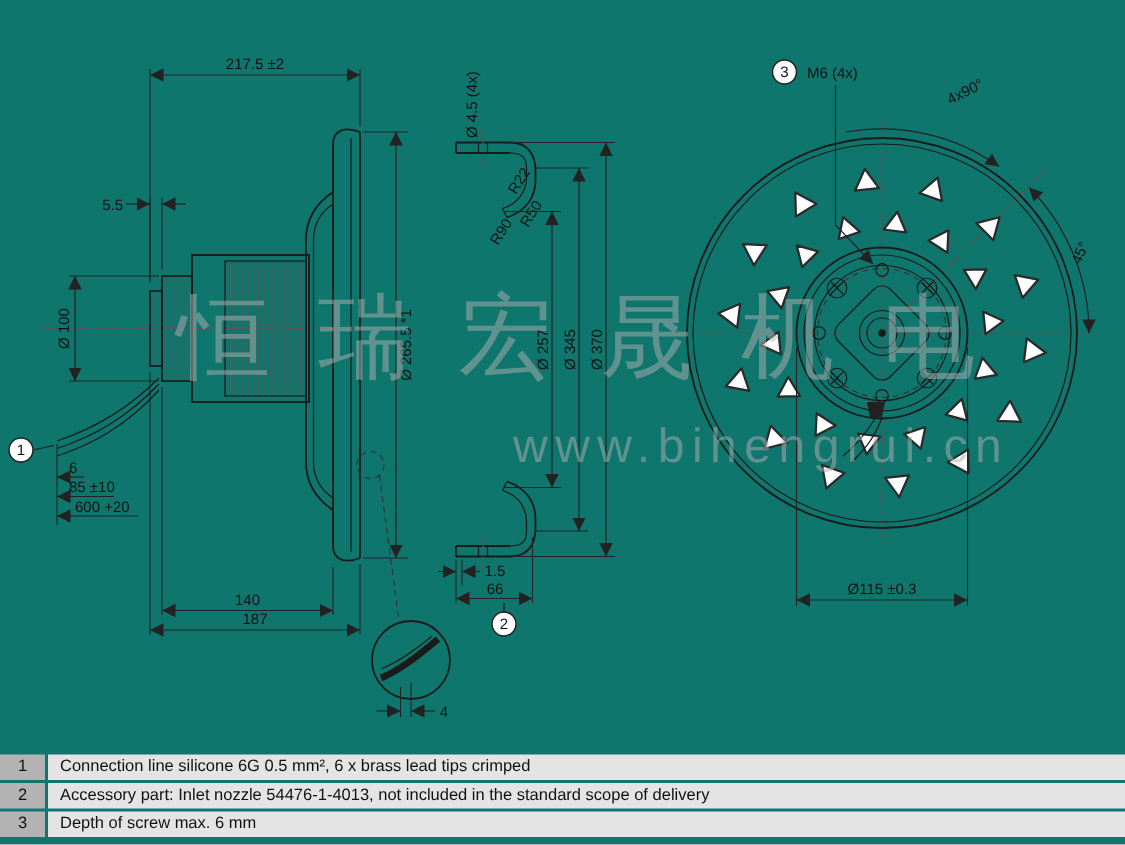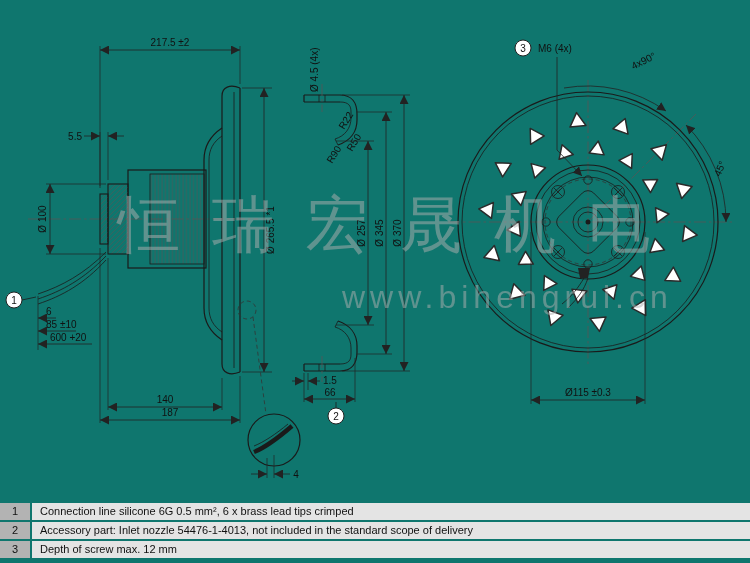--- a/index.html
+++ b/index.html
@@ -284,17 +284,17 @@
   <div class="note-row">
     <div class="note-num">1</div>
     <div class="note-text">Connection line silicone 6G 0.5 mm², 6 x brass lead tips crimped</div>
   </div>
   <div class="note-row">
     <div class="note-num">2</div>
     <div class="note-text">Accessory part: Inlet nozzle 54476-1-4013, not included in the standard scope of delivery</div>
   </div>
   <div class="note-row">
     <div class="note-num">3</div>
-    <div class="note-text">Depth of screw max. 12 mm</div>
+    <div class="note-text">Depth of screw max. 6 mm</div>
   </div>
 </div>
 
 </div>
 
 </body></html>

